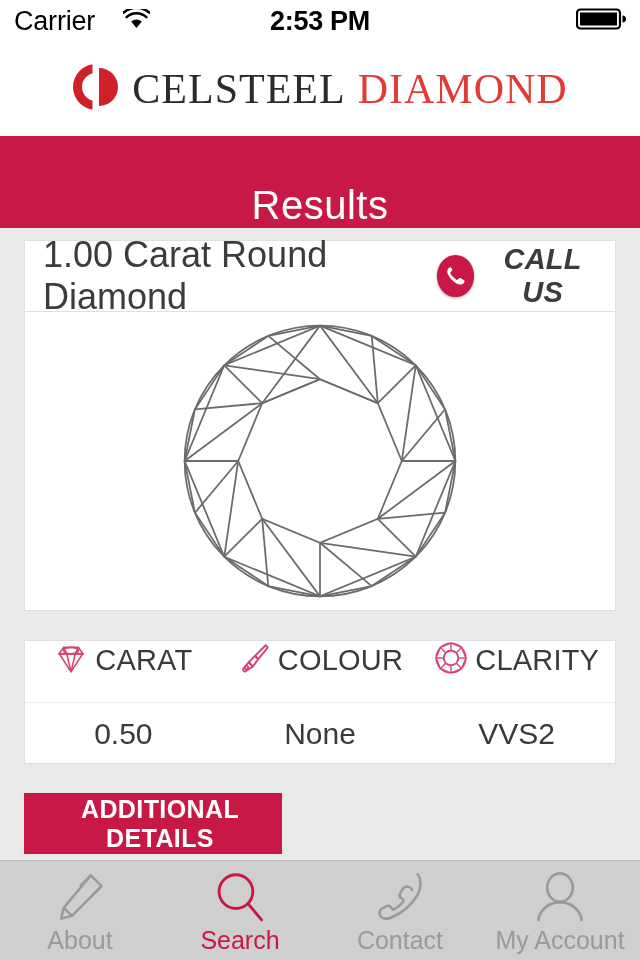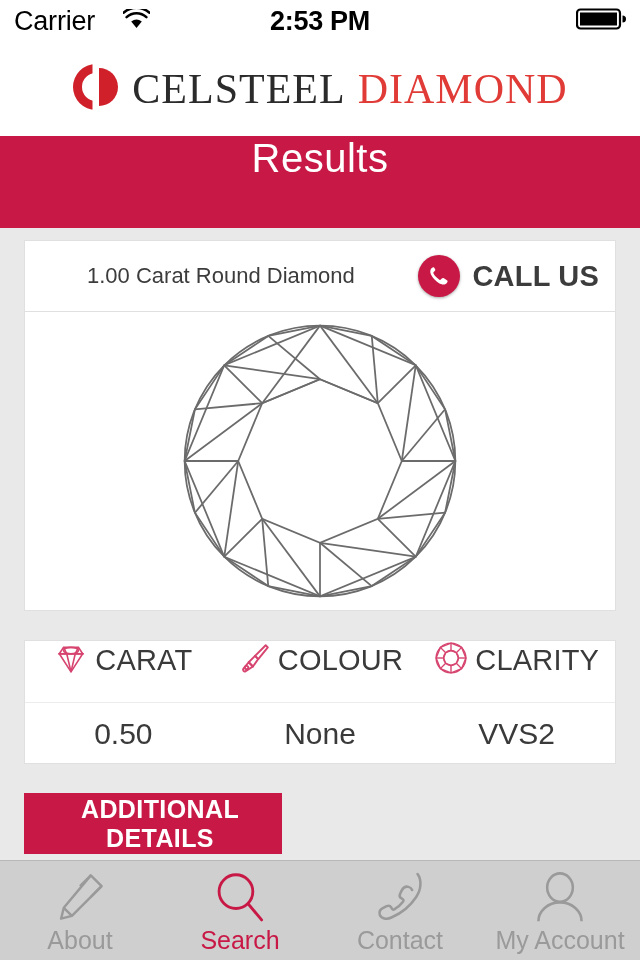--- a/index.html
+++ b/index.html
@@ -35,50 +35,50 @@
     font-family:"Liberation Serif", serif;
     font-size:42px; letter-spacing:1px; white-space:nowrap;
   }
   .brand-dark { color:#2b2b2b; }
   .brand-red  { color:#e03b36; }
 
   
   .results-banner {
     position:absolute; top:136px; left:0; width:640px; height:92px;
     background:#c81845;
-    display:flex; align-items:flex-start; justify-content:center;
+    display:flex; align-items:flex-end; justify-content:center;
   }
   .results-title {
     color:#ffffff; font-size:40px; font-weight:300;
     letter-spacing:0.5px;
   }
 
   
   .card {
     position:absolute; left:24px; width:592px;
     background:#ffffff;
     border:1px solid #e0e0e0;
   }
   #card-title { top:240px; height:72px; }
   .title-row {
     height:100%; display:flex; align-items:center;
     justify-content:space-between; padding:0 16px 0 18px;
   }
-  .diamond-name { font-size:22px; color:#3c3c3c;margin-left:44px; }
+  .diamond-name { font-size:36px; color:#3c3c3c; }
   .callus {
     display:flex; align-items:center; gap:12px;
     background:none; border:none; cursor:pointer;
   }
   .call-circle {
     width:42px; height:42px; border-radius:50%;
     background:#c81845;
     display:flex; align-items:center; justify-content:center;
     box-shadow:0 1px 3px rgba(0,0,0,0.35);
   }
-  .callus-label { font-size:29px; font-weight:bold; color:#3c3c3c; letter-spacing:0.2px; }
+  .callus-label { font-size:29px; font-weight:bold; color:#3c3c3c; letter-spacing:0.2px;font-style:italic; }
 
   #card-image { top:311px; height:300px; background:#fff; }
   .diamond-wrap {
     width:100%; height:100%;
     display:flex; align-items:center; justify-content:center;
   }
 
   #card-attrs { top:640px; height:124px; padding:0; }
   .attr-head {
     height:62px; display:flex; align-items:flex-start;

